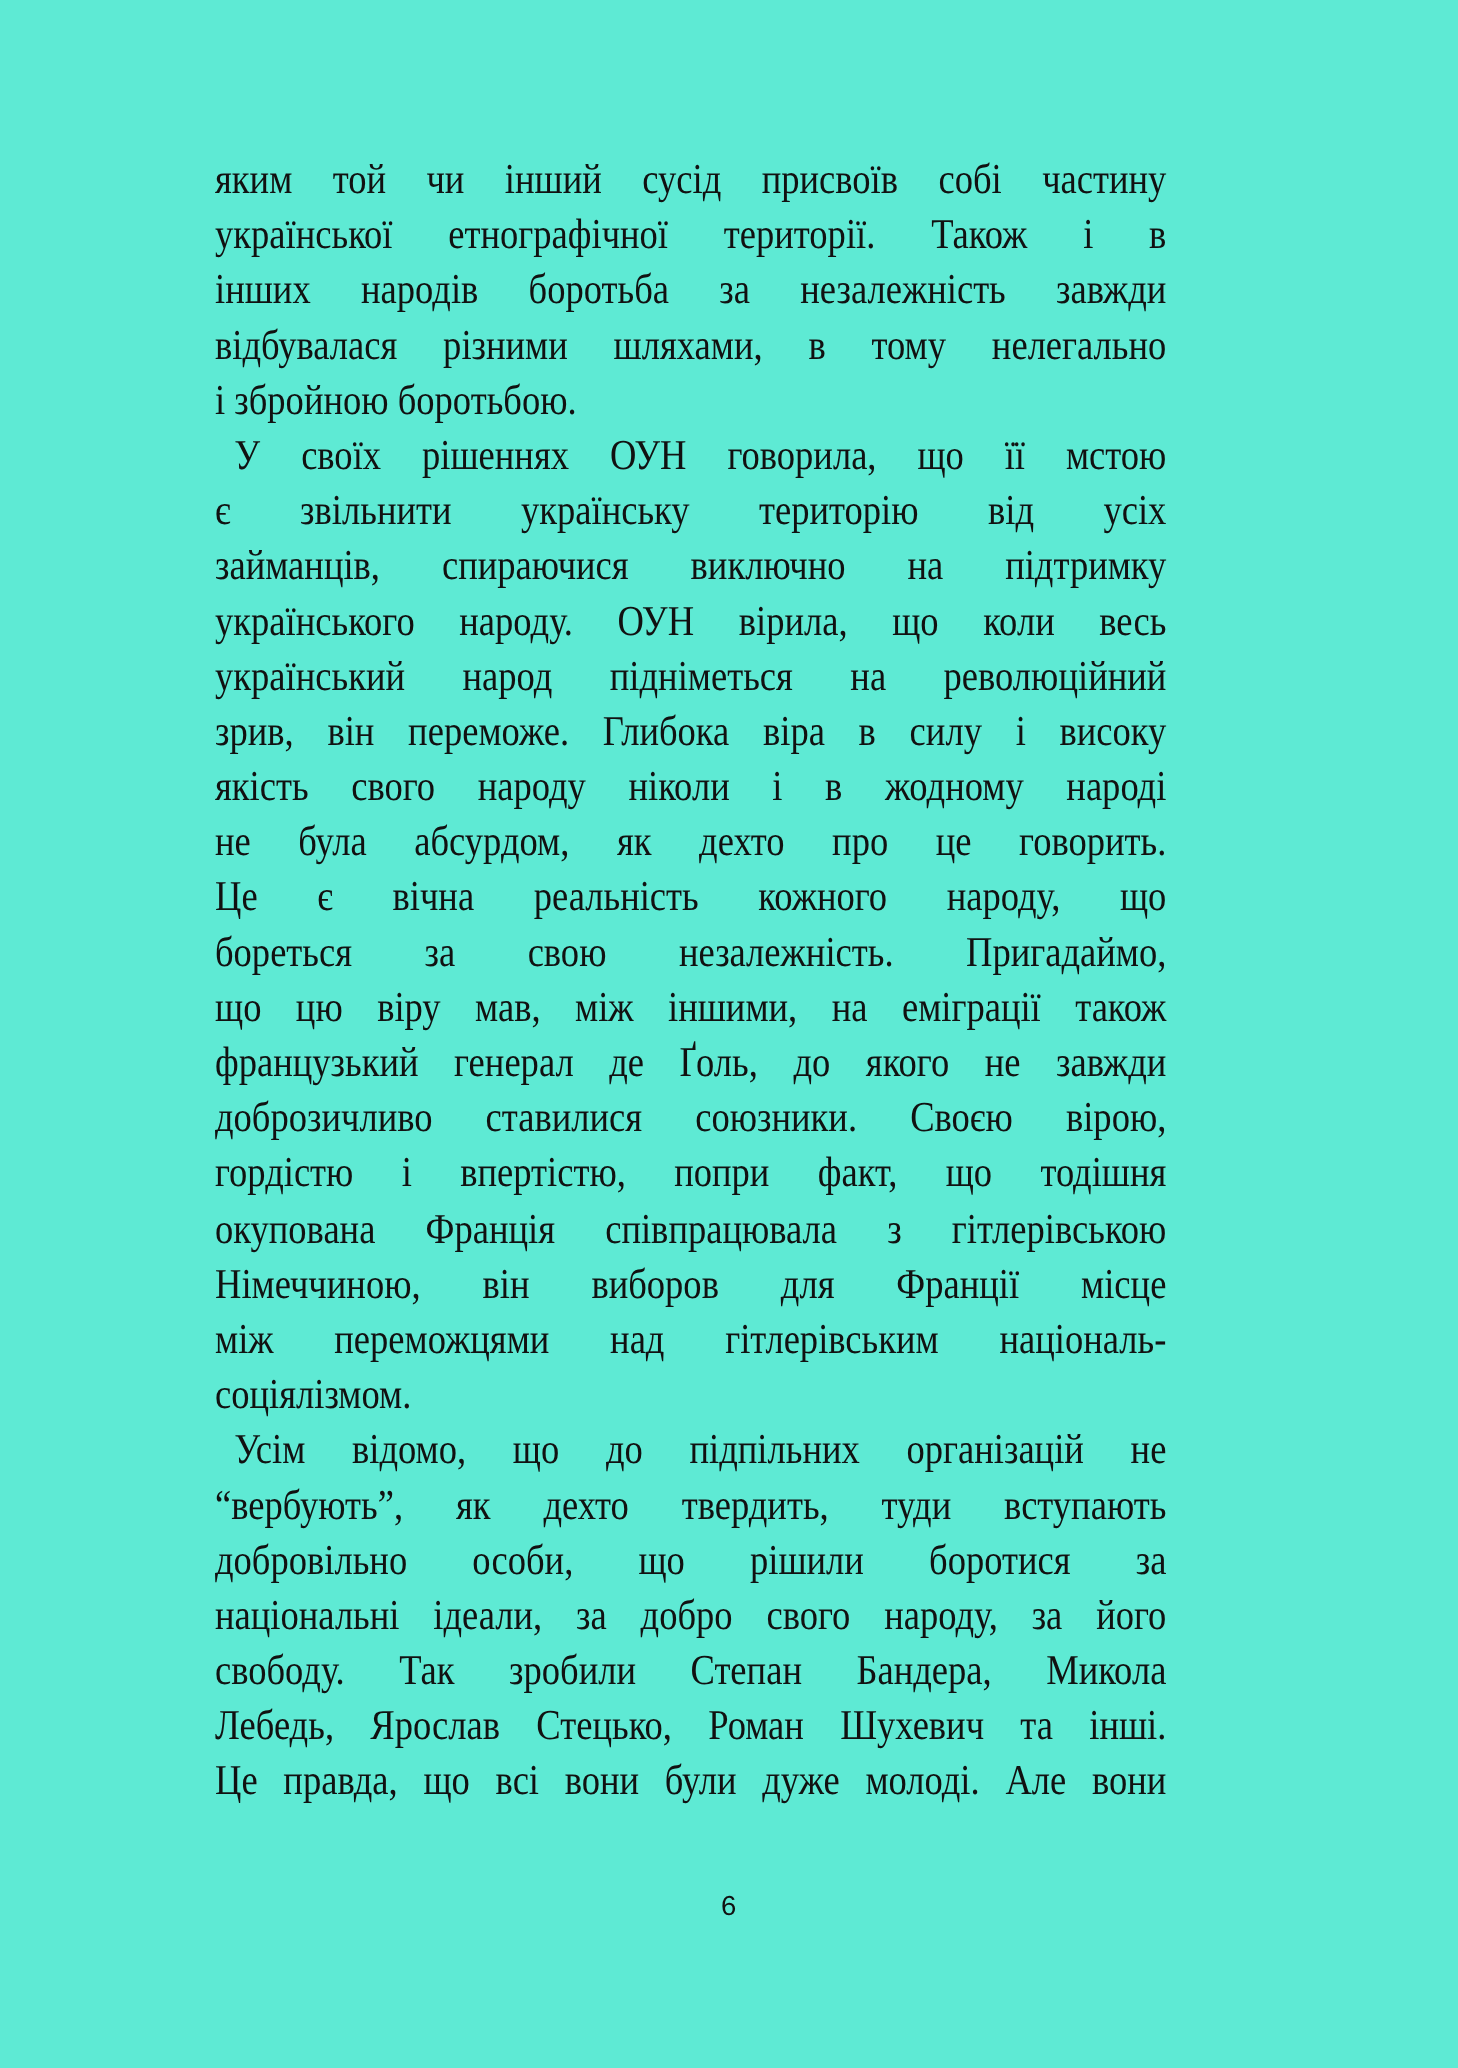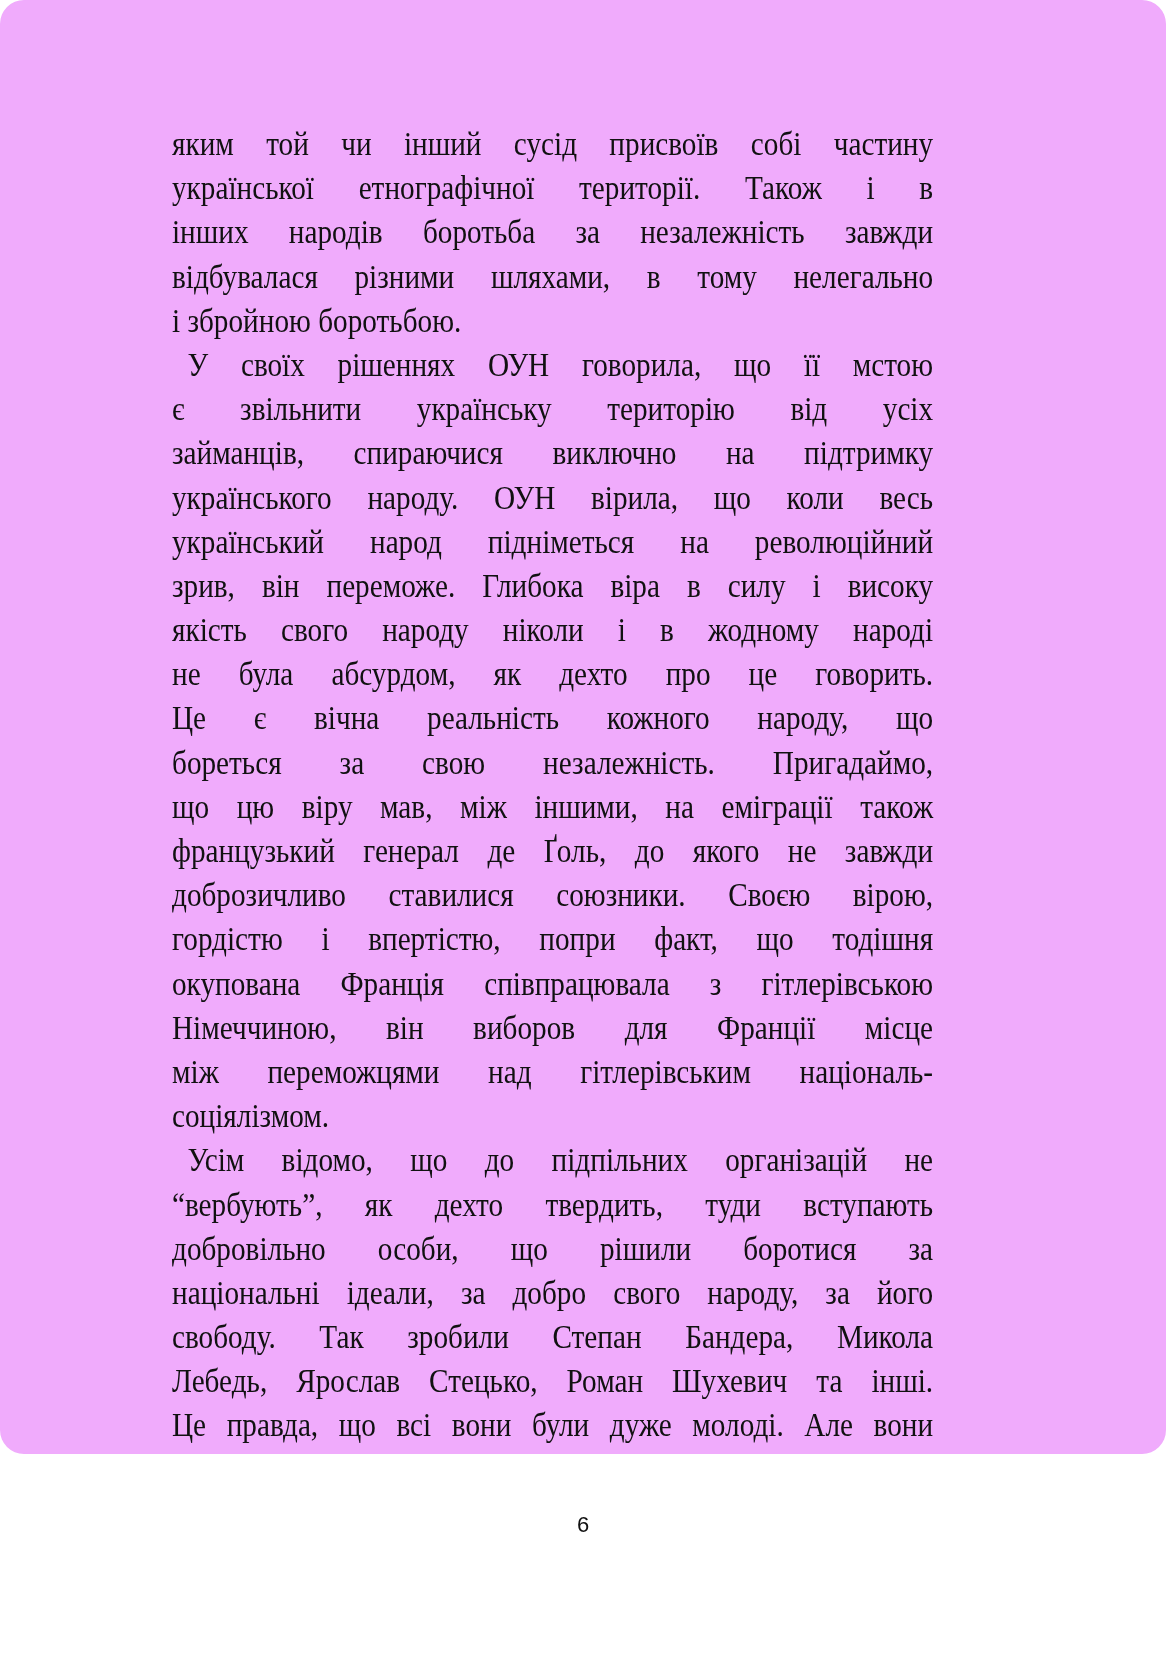--- a/index.html
+++ b/index.html
@@ -1,17 +1,17 @@
 <!DOCTYPE html>
 <html><head>
 <meta charset="utf-8">
 <style>
   html, body { margin: 0; padding: 0; background: #ffffff; }
   body { width: 1166px; height: 1654px; position: relative; overflow: hidden; }
-  .page { position: absolute; left: 0; top: 0; width: 1166px; height: 1454px; background: #f0abfc; border-radius: 24px; }
+  .page { position: absolute; left: 0; top: 0; width: 1166px; height: 1654px; background: #5eead4; }
   .text-block {
     position: absolute; left: 172px; top: 122px; width: 761px;
     font-family: "Liberation Serif", "DejaVu Serif", serif;
     font-size: 34px; line-height: 44.2px; color: #111;
     transform: scaleX(0.86); transform-origin: left top;
   }
   .line {
     display: block; white-space: nowrap; height: 44.2px;
     text-align: justify; text-align-last: justify;
     width: 885px;

